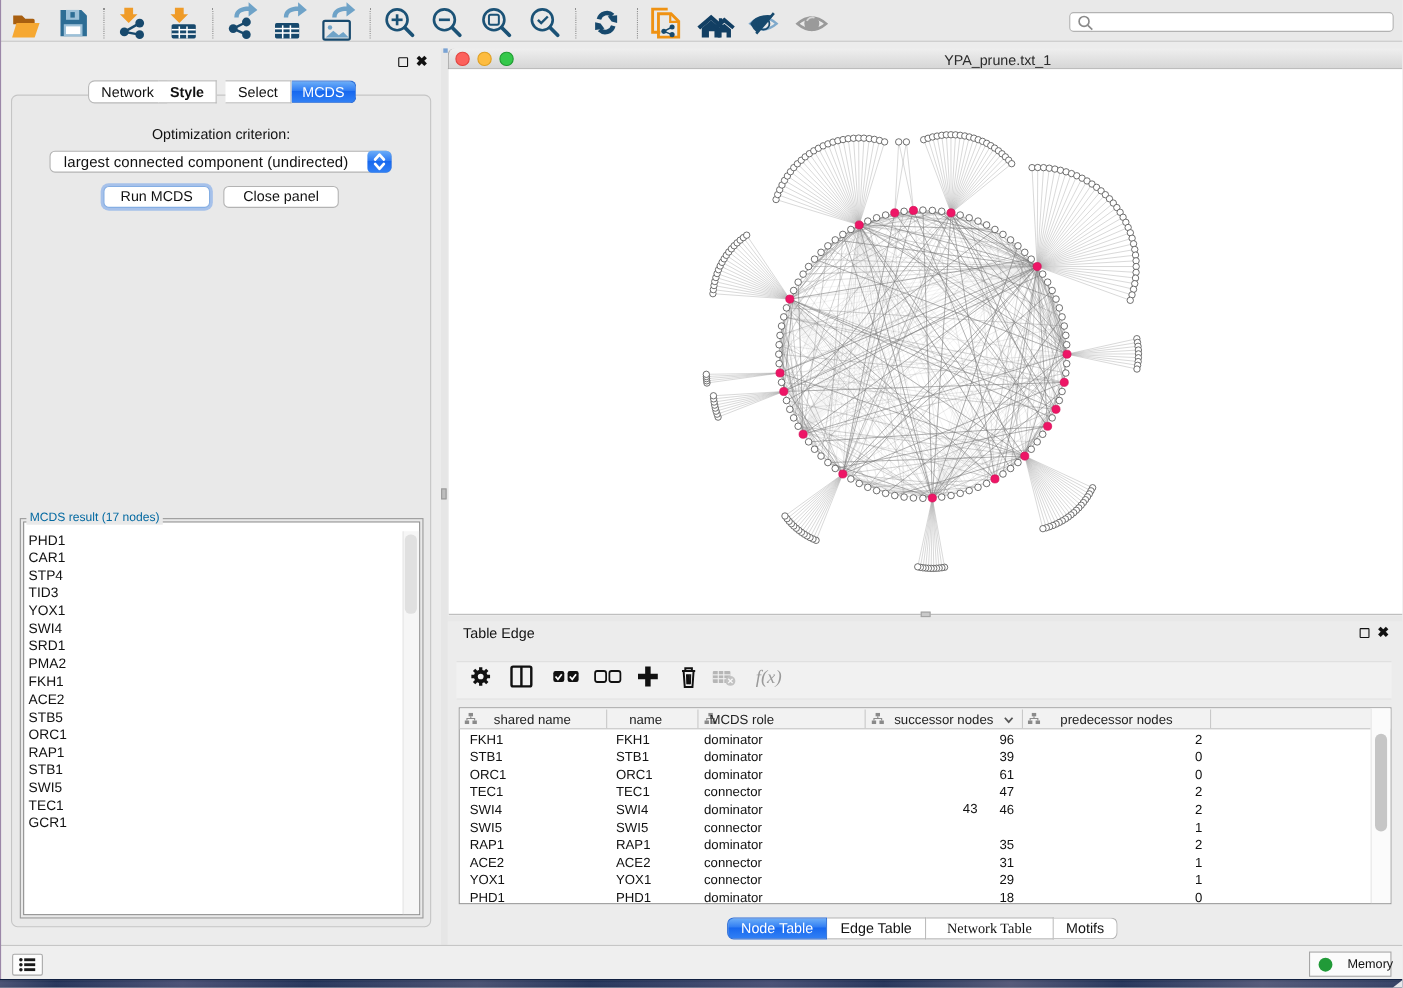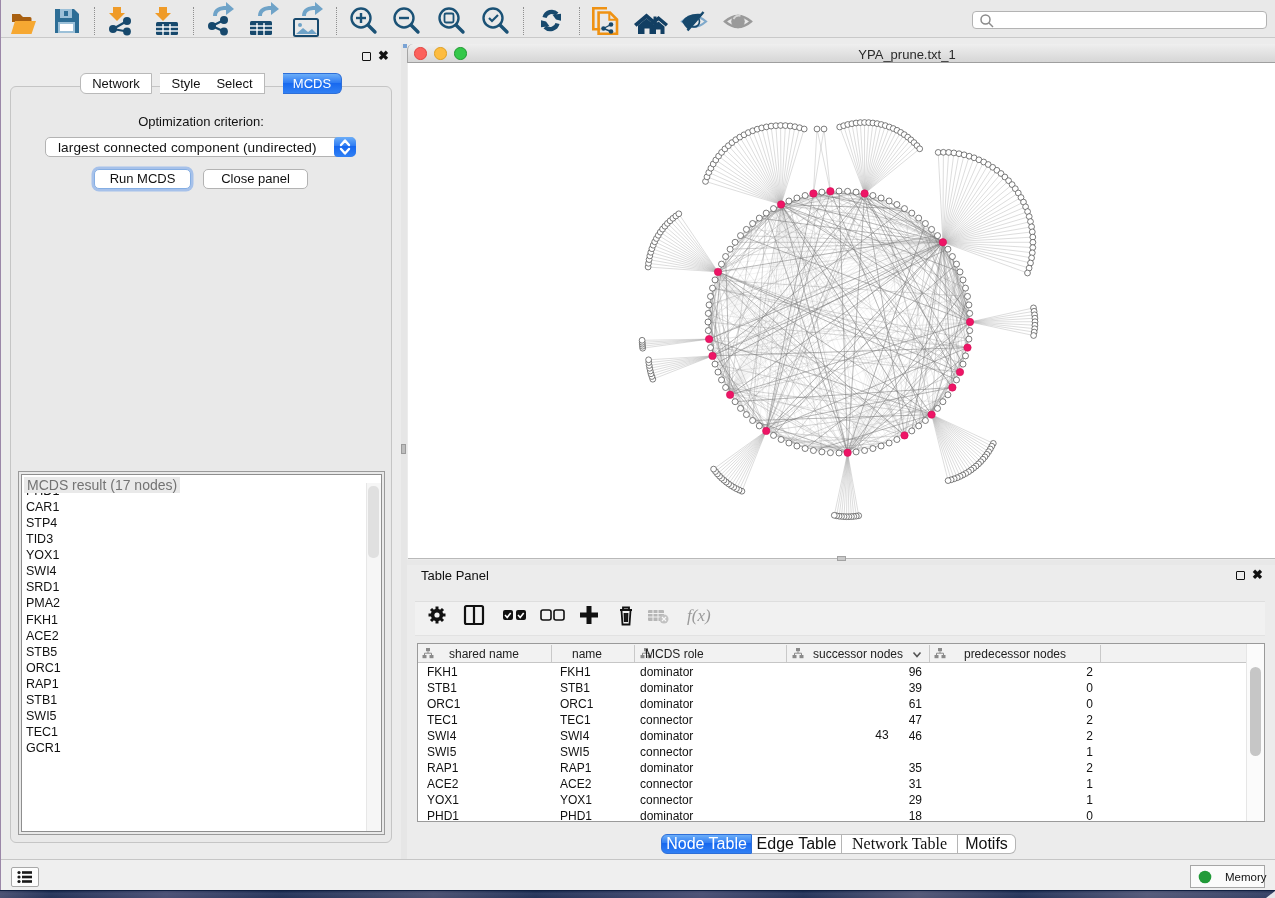--- a/index.html
+++ b/index.html
@@ -10,29 +10,29 @@
 .tsep { position:absolute; top:7px; height:28px; width:0; border-left:1px dotted #8f8f8f; }
 #leftedge { left:0; top:0; width:1px; height:890px; background:#9b87a8; z-index:50; }
 #searchbox { left:972px; top:11px; width:295px; height:18px; background:#fff; border:1px solid #b3b3b3; border-radius:4px; }
 
 #cp-title { left:14px; top:49px; font-size:13px; color:#111;margin-top:44px; }
 .minbox { width:9px; height:9px; border:1.5px solid #111; border-radius:1px; }
 .xmark { font-size:13px; font-weight:bold; color:#111; }
 #cp-panel { left:10px; top:86px; width:382px; height:757px; background:#e9e9e9; border:1px solid #c5c5c5; border-radius:6px; }
 #tabs { left:80px; top:73px; height:21px; }
 .tab { position:absolute; top:0; height:21px; background:#fff; border:1px solid #b9b9b9; font-size:13px; text-align:center; line-height:19px; color:#111; }
-.tab.sel { background:linear-gradient(#6caef8,#2f7cf3 45%,#1667ef 46%,#3180f4); color:#fff; border-color:#2e6fd8;margin-left:18px; }
+.tab.sel { background:linear-gradient(#6caef8,#2f7cf3 45%,#1667ef 46%,#3180f4); color:#fff; border-color:#2e6fd8; }
 #optlabel { left:10px; top:114px; width:382px; text-align:center; font-size:13px; color:#111; }
 #selectbox { left:45px; top:137px; width:311px; height:20px; background:#fff; border:1px solid #b3b3b3; border-radius:5px; font-size:13.6px; line-height:19px; padding-left:12px; color:#111; letter-spacing:0.1px; }
 #stepper { left:334px; top:137px; width:22px; height:20px; border-radius:4px 5px 5px 4px; background:linear-gradient(#6caef8,#2f7cf3 45%,#1667ef 46%,#3180f4); }
 .btn { position:absolute; height:20px; background:#fff; border:1px solid #b3b3b3; border-radius:5px; font-size:13px; text-align:center; line-height:18px; color:#111; }
 #runbtn { left:94px; top:169px; width:97px; border-color:#85aee3; box-shadow:0 0 0 2.5px rgba(112,161,235,0.55); }
 #closebtn { left:203px; top:169px; width:105px; }
 #fieldset { left:18px; top:471px; width:367px; height:364px; border:1px solid #9a9a9a; }
-#fslegend { left:24px; top:465px; background:#e9e9e9; font-size:14px; padding:0 3px; color:#737373;margin-top:12px; }
+#fslegend { left:24px; top:465px; background:#e9e9e9; font-size:11px; padding:0 3px; color:#0369a1; }
 #mcdslist { left:21px; top:474px; width:361px; height:358px; background:#fff; border:1px solid #8e8e8e; font-size:12.5px; line-height:16.07px; padding:8px 0 0 4px; color:#111; }
 #listsb { left:366px; top:483px; width:15px; height:348px; background:#f6f6f6; border-left:1px solid #e7e7e7; }
 #listsbthumb { left:368px; top:486px; width:11px; height:72px; background:#e0e0e0; border-radius:5px; }
 
 #vsplit { left:401px; top:44px; width:6px; height:815px; background:#e6e6e6; }
 #vhandle { left:401px; top:444px; width:5px; height:10px; background:#bdbdbd; border:1px solid #9a9a9a; }
 #titlebar { left:407px; top:44px; width:868px; height:19px; background:linear-gradient(#efefef,#d6d6d6); border-bottom:1px solid #9f9f9f; border-top-left-radius:6px; border-left:1px solid #a5a5a5; }
 .light { position:absolute; top:47px; width:12.5px; height:12.5px; border-radius:50%; }
 #nettitle { left:407px; top:47px; width:868px; text-align:center; font-size:13px; color:#2a2a2a; padding-left:132px; }
 #netcanvas { left:408px; top:63px; width:867px; height:496px; background:#fff; border-bottom:1px solid #b9b9b9; }
@@ -44,21 +44,21 @@
 #tp-title { left:421px; top:568px; font-size:13px; color:#111; }
 #tp-toolbar { left:415px; top:601px; width:850px; height:35px; background:#f1f1f1; border-top:1px solid #dedede; border-bottom:1px solid #e2e2e2; }
 #tbl { left:417px; top:643px; width:848px; height:179px; background:#fff; border:1px solid #9a9a9a; }
 #tblhead { left:418px; top:644px; width:846px; height:19px; background:#f2f2f2; border-bottom:1px solid #c6c6c6; }
 .hdiv { position:absolute; top:645px; height:17px; width:0; border-left:1px solid #c9c9c9; }
 .hlabel { position:absolute; top:647px; font-size:12px; color:#222; }
 .rowtxt { position:absolute; font-size:12px; color:#111; height:16px; line-height:16px; }
 #tblsb { left:1246px; top:644px; width:18px; height:177px; background:#fbfbfb; border-left:1px solid #e6e6e6; }
 #tblthumb { left:1250px; top:667px; width:11px; height:89px; background:#c6c6c6; border-radius:6px; }
 
-.btab { position:absolute; top:834px; height:20px; background:#fff; border:1px solid #b5b5b5; font-size:16px; text-align:center; line-height:18px; color:#111; }
+.btab { position:absolute; top:834px; height:20px; background:#fff; border:1px solid #b5b5b5; font-size:13px; text-align:center; line-height:18px; color:#111; }
 .btab.sel { background:linear-gradient(#6caef8,#2f7cf3 45%,#1667ef 46%,#3180f4); color:#fff; border-color:#2e6fd8; }
 
 #statusbar { left:0; top:859px; width:1275px; height:31px; background:#efefef; border-top:1px solid #c6c6c6; }
 #listbtn { left:11px; top:867px; width:28px; height:20px; background:#fdfdfd; border:1px solid #a8a8a8; border-radius:2px; }
 #membtn { left:1190px; top:865px; width:75px; height:23px; background:#fbfbfb; border:1px solid #a6a6a6; font-size:11.5px; color:#111; }
 #desktop { left:0; top:890px; width:1275px; height:8px;
  background:
  linear-gradient(90deg, rgba(110,110,140,0.5) 0%, rgba(110,110,140,0) 4%, rgba(120,115,150,0.45) 13%, rgba(110,110,140,0) 22%, rgba(130,125,150,0.4) 34%, rgba(110,110,140,0) 42%, rgba(120,115,150,0.45) 55%, rgba(110,110,140,0) 63%, rgba(130,125,150,0.5) 72%, rgba(110,110,140,0) 80%, rgba(140,135,160,0.45) 90%, rgba(110,110,140,0.2) 100%),
  linear-gradient(#16264a, #2c3b60 35%, #253358);
  border-top:1px solid #101f40; }
@@ -204,21 +204,21 @@
     <circle cx="6.5" cy="6.5" r="4.5" fill="none" stroke="#8a8a8a" stroke-width="1.5"></circle>
     <line x1="10" y1="10" x2="14" y2="14" stroke="#8a8a8a" stroke-width="1.5"></line>
   </svg>
 
 <div id="cp-title" class="abs">Control Panel</div>
 <div class="abs minbox" style="left:362px;top:52px"></div>
 <div class="abs xmark" style="left:378px;top:48px">✖</div>
 <div id="cp-panel" class="abs"></div>
 <div id="tabs" class="abs">
   <div class="tab" style="left:0;width:72px;border-radius:6px 0 0 6px;">Network</div>
-  <div class="tab" style="left:80px;width:53px;border-left:none;">Style</div>
+  <div class="tab" style="left:64px;width:53px;border-left:none;font-weight:bold;">Style</div>
   <div class="tab" style="left:125px;width:60px;border-left:none;">Select</div>
   <div class="tab sel" style="left:185px;width:59px;border-left:none;border-radius:0 6px 6px 0;">MCDS</div>
 </div>
 <div id="optlabel" class="abs">Optimization criterion:</div>
 <div id="selectbox" class="abs">largest connected component (undirected)</div>
 <div id="stepper" class="abs"><svg width="22" height="20" viewBox="0 0 22 20">
       <path d="M7 8 l4 -4.5 4 4.5" stroke="#fff" stroke-width="2.4" fill="none" stroke-linecap="round" stroke-linejoin="round"></path>
       <path d="M7 12 l4 4.5 4 -4.5" stroke="#fff" stroke-width="2.4" fill="none" stroke-linecap="round" stroke-linejoin="round"></path>
     </svg></div>
 <div id="runbtn" class="abs btn">Run MCDS</div>
@@ -1128,21 +1128,21 @@
 <circle cx="304.5" cy="287.9" r="3.7"></circle>
 <circle cx="301.1" cy="271.1" r="3.7"></circle>
 <circle cx="310.0" cy="203.9" r="3.7"></circle>
 </g>
 </svg>
 </div>
 <div id="hsplit" class="abs"></div>
 <div id="hhandle" class="abs"></div>
 
 <div id="tablepanel" class="abs"></div>
-<div id="tp-title" class="abs">Table Panel</div>
+<div id="tp-title" class="abs">Table Edge</div>
 <div class="abs minbox" style="left:1236px;top:571px"></div>
 <div class="abs xmark" style="left:1252px;top:567px">✖</div>
 <div id="tp-toolbar" class="abs"></div>
 <svg class="abs" style="left:425px;top:602px" width="300" height="30" viewBox="0 0 300 30">
 
   <g fill="#111">
     <circle cx="12" cy="13" r="6.2"></circle>
     <g stroke="#111" stroke-width="3">
       <line x1="12" y1="4.5" x2="12" y2="21.5"></line>
       <line x1="3.5" y1="13" x2="20.5" y2="13"></line>

